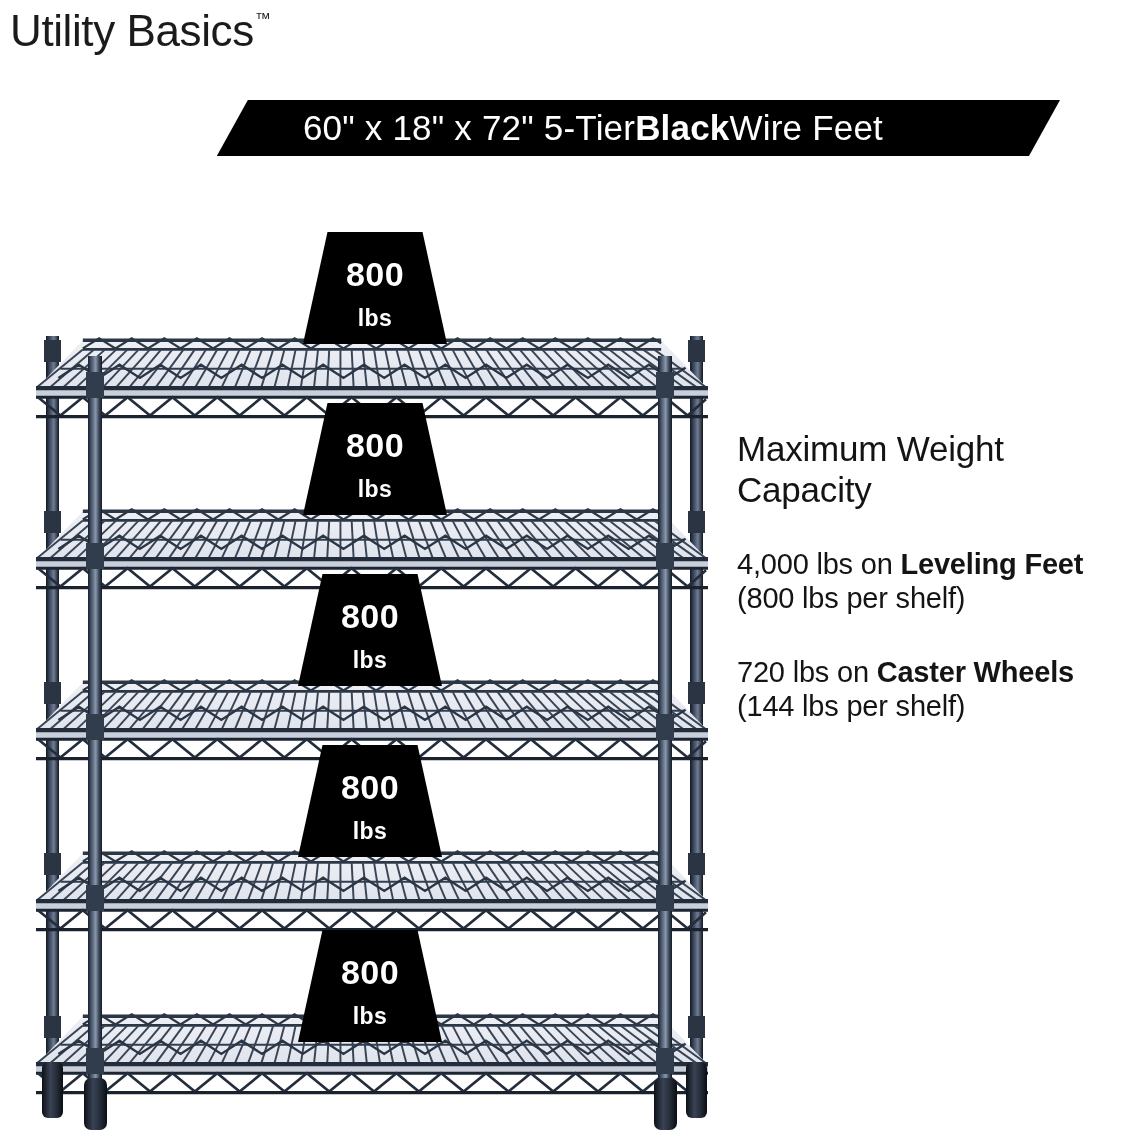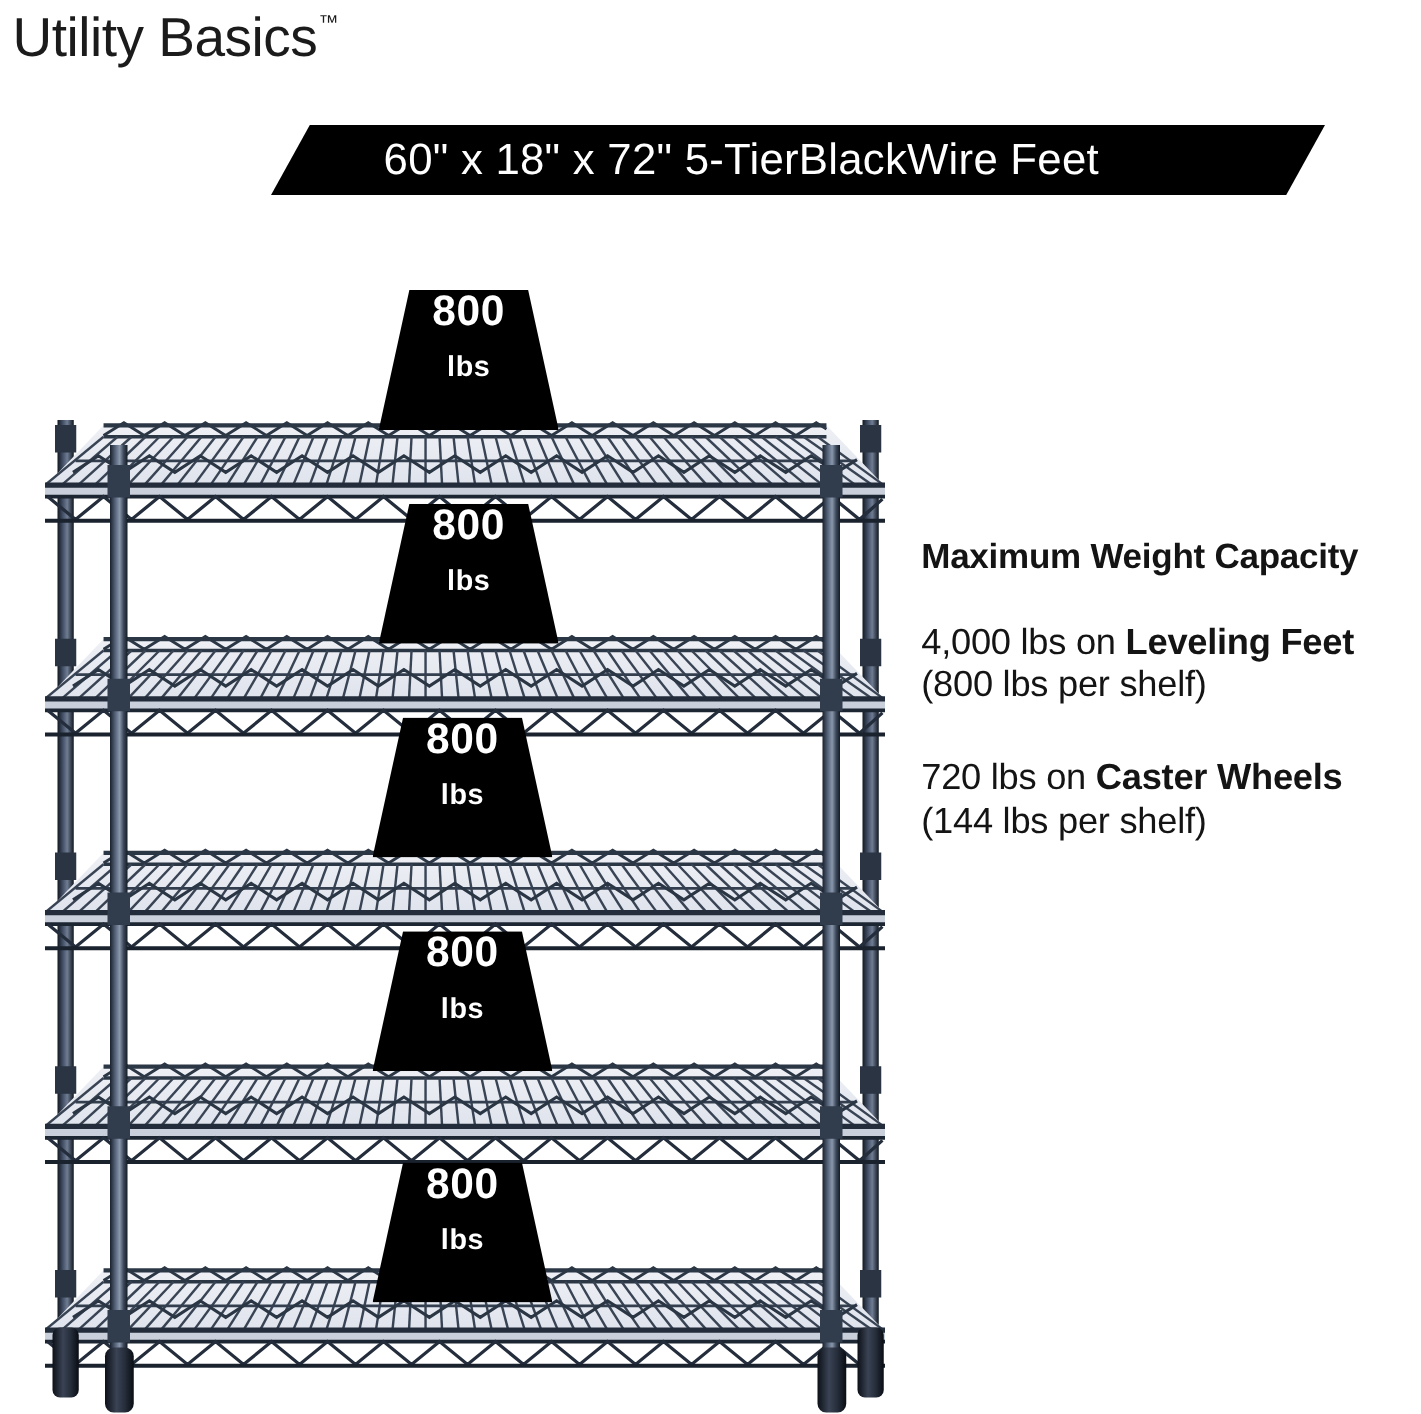--- a/index.html
+++ b/index.html
@@ -33,52 +33,52 @@
     clip-path: polygon(10.3% 100%, 13.6% 0%, 100% 0%, 96.7% 100%);
     -webkit-clip-path: polygon(10.3% 100%, 13.6% 0%, 100% 0%, 96.7% 100%);
   }
   #banner-text {
     position: absolute; inset: 0;
     display: flex; align-items: center; justify-content: center;
     color: #ffffff; font-size: 35px; font-weight: 400;
     letter-spacing: 0.2px; white-space: nowrap;
     padding-left: 6px;
   }
-  #banner-text b { font-weight: 400; }
+  #banner-text b { font-weight: 700; }
 
   
   #rack { position: absolute; left: 0; top: 0; width: 760px; height: 1131px; }
 
   
   #info-col {
     position: absolute; left: 737px; top: 428px;
     width: 400px;
     color: #141414;
   }
   .info-heading {
-    font-size: 28px; font-weight: 700; line-height: 1.18;
+    font-size: 35px; font-weight: 400; line-height: 1.18;
     letter-spacing: -0.2px;
   }
   .info-para {
     font-size: 29px; font-weight: 400; line-height: 1.18;
     letter-spacing: -0.2px;
   }
   .info-para b { font-weight: 700; }
   #info-para-1 { margin-top: 36px; }
   #info-para-2 { margin-top: 40px; }
 
   
   .weight-badge {
     position: absolute;
     background: #000000;
     clip-path: polygon(17% 0%, 83% 0%, 100% 100%, 0% 100%);
     -webkit-clip-path: polygon(17% 0%, 83% 0%, 100% 100%, 0% 100%);
     display: flex; flex-direction: column;
     align-items: center; justify-content: flex-start;
-    color: #ffffff; padding-top: 0;
+    color: #ffffff; padding-top: 25px;
   }
   .weight-badge .wb-num {
     font-size: 34px; font-weight: 700; line-height: 1.0; letter-spacing: 0.5px;
   }
   .weight-badge .wb-unit {
     font-size: 23px; font-weight: 700; line-height: 1.0; letter-spacing: 0.5px;
     margin-top: 16px;
   }
 </style>
 </head>

